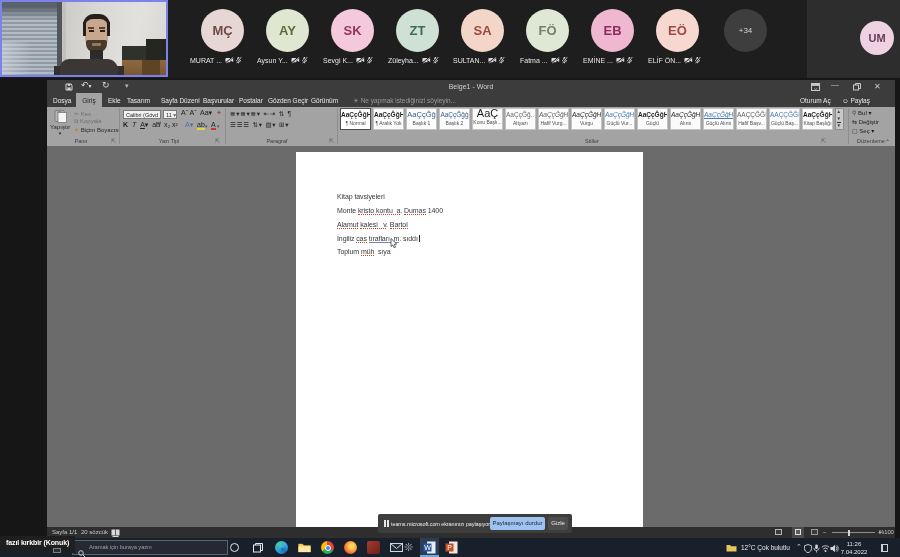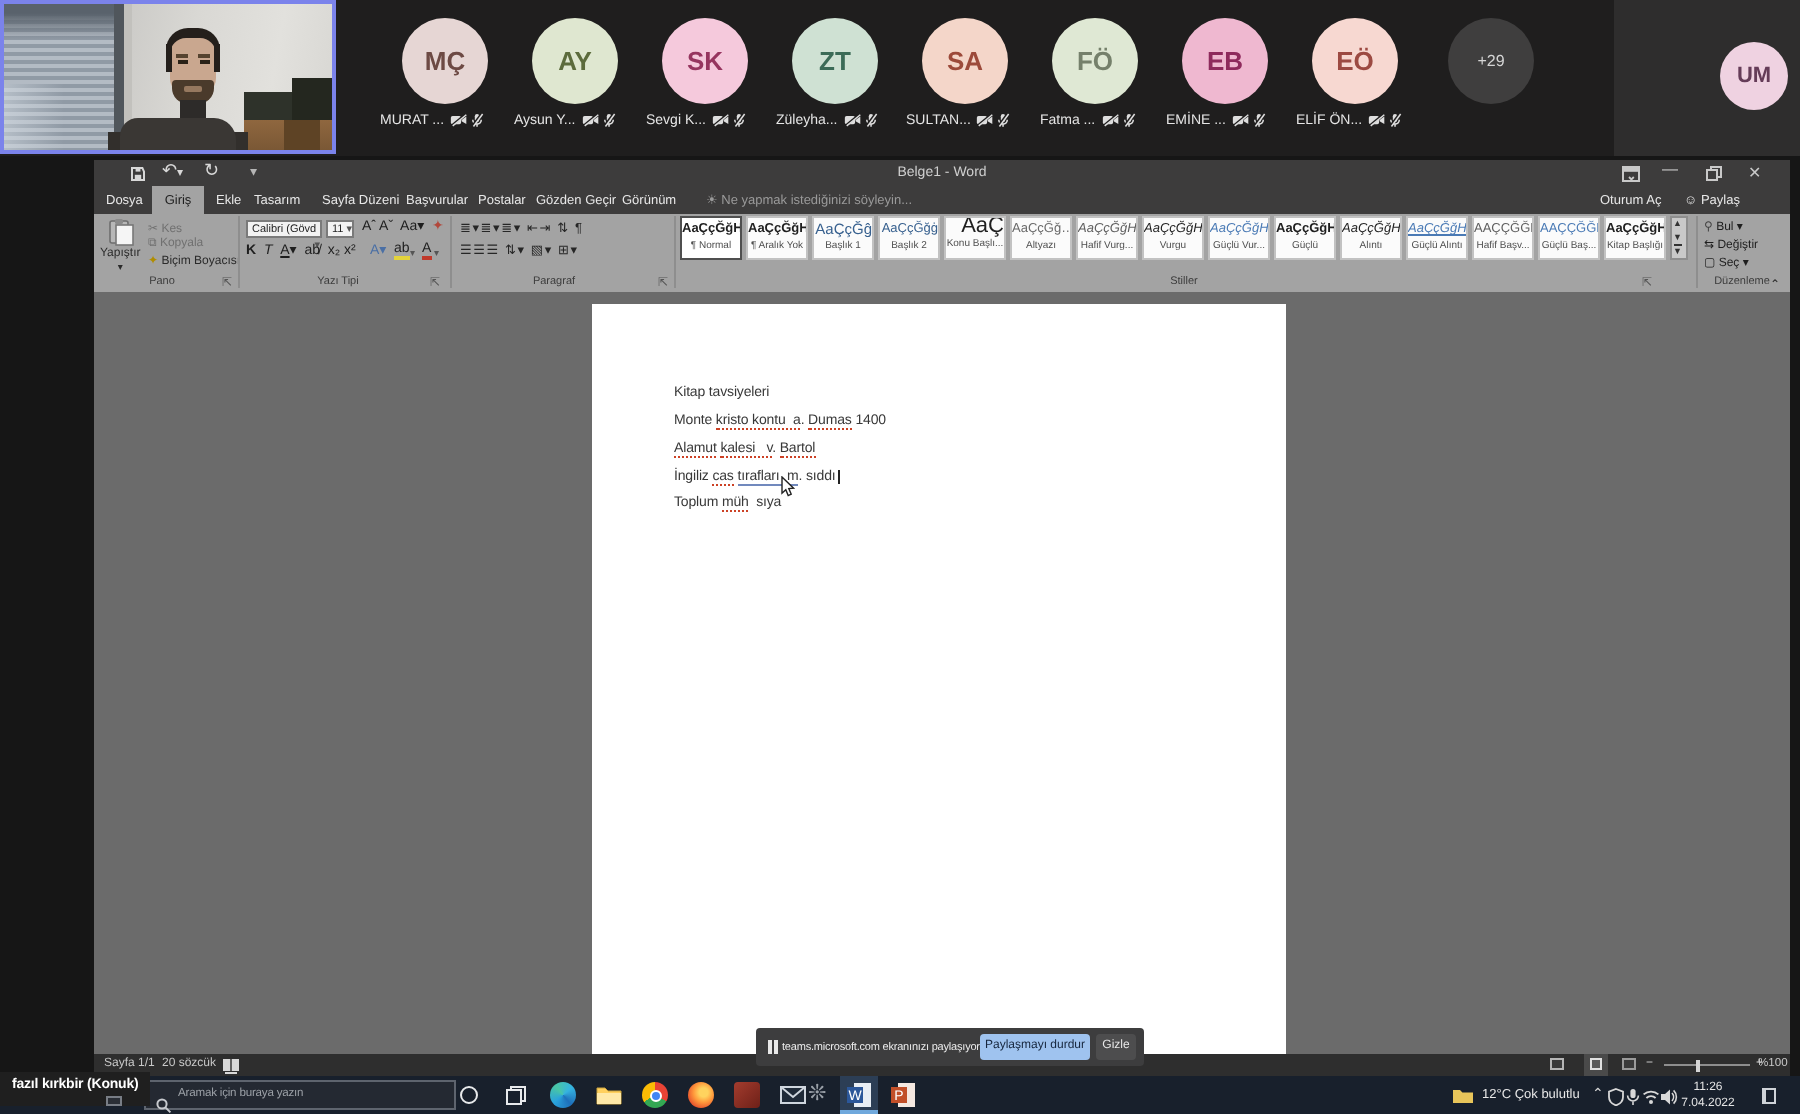--- a/index.html
+++ b/index.html
@@ -20,21 +20,21 @@
 
 #word { position:absolute; left:47px; top:80px; width:848px; height:458px; background:#a3a3a3; }
 #titlebar { position:absolute; left:0; top:0; width:848px; height:13px; background:#3d3c3c; color:#d8d8d8; }
 #tabrow { position:absolute; left:0; top:13px; width:848px; height:14px; background:#3d3c3c; }
 .tab { position:absolute; top:0; height:14px; line-height:15px; color:#e8e8e8; font-size:6.5px; padding:0 4px; white-space:nowrap; }
 #ribbon { position:absolute; left:0; top:27px; width:848px; height:39px; background:#a3a3a3; }
 .glabel { position:absolute; top:31px; font-size:5.5px; color:#3c3c3c; text-align:center; }
 .gsep { position:absolute; top:1px; width:1px; height:36px; background:#8e8e8e; }
 .chip { position:absolute; top:1px; width:31px; height:22px; background:#fbfbfb; border:1px solid #c2c2c2; text-align:center; overflow:hidden; color:#1f1f1f; }
 .chip.sel { border:1px solid #4f4f4f; background:#ffffff; }
-.c1 { font-size:6.5px; line-height:11px; white-space:nowrap;text-align:right; }
+.c1 { font-size:6.5px; line-height:11px; white-space:nowrap; }
 .c2 { font-size:5px; color:#4f4f4f; white-space:nowrap; }
 #docarea { position:absolute; left:0; top:66px; width:848px; height:381px; background:#6b6b6b; overflow:hidden; }
 #page { position:absolute; left:249px; top:6px; width:347px; height:450px; background:#ffffff; }
 #statusbar { position:absolute; left:0; top:447px; width:848px; height:11px; background:#2e2e2e; color:#c9c9c9; font-size:6px; }
 .dl { position:absolute; left:41px; font-size:7px; letter-spacing:-0.08px; color:#383838; white-space:nowrap; }
 .sp { border-bottom:1px dotted #cc4125; }
 .gr { border-bottom:1px solid #7189bd; }
 
 
 #sharebar { position:absolute; left:378px; top:514px; width:194px; height:19px; background:#3d3d3e; border-radius:2px; }
@@ -50,21 +50,21 @@
   <div id="rightpanel"></div>
 
   <div class="av" style="left:201px; background:#e6d6d4; color:#6d4a44;">MÇ</div>
   <div class="av" style="left:266px; background:#dfe7d0; color:#5c6b3c;">AY</div>
   <div class="av" style="left:331px; background:#f5c9dc; color:#96355f;">SK</div>
   <div class="av" style="left:396px; background:#cfe1d3; color:#3c6b57;">ZT</div>
   <div class="av" style="left:461px; background:#f4d6c9; color:#9c4a3a;">SA</div>
   <div class="av" style="left:526px; background:#dfe8d4; color:#75806b;">FÖ</div>
   <div class="av" style="left:591px; background:#efb8d0; color:#8e2a5c;">EB</div>
   <div class="av" style="left:656px; background:#f7d8d1; color:#9c4a42;">EÖ</div>
-  <div class="av" style="left:724px; background:#3f3e3e; color:#d5d5d5; font-size:8px; font-weight:normal;">+29</div>
+  <div class="av" style="left:724px; background:#3f3e3e; color:#d5d5d5; font-size:8px; font-weight:normal;">+34</div>
   <div class="av" style="left:860px; top:21px; width:34px; height:34px; line-height:34px; font-size:11px; background:#efd2e1; color:#653c58;">UM</div>
 
   <div class="nm" style="left:190px;">MURAT ...<svg class="mi" viewBox="0 0 20 9">
         <use href="#camic"></use>
       </svg></div>
   <div class="nm" style="left:257px;">Aysun Y...<svg class="mi" viewBox="0 0 20 9">
         <use href="#camic"></use>
       </svg></div>
   <div class="nm" style="left:323px;">Sevgi K...<svg class="mi" viewBox="0 0 20 9">
         <use href="#camic"></use>

